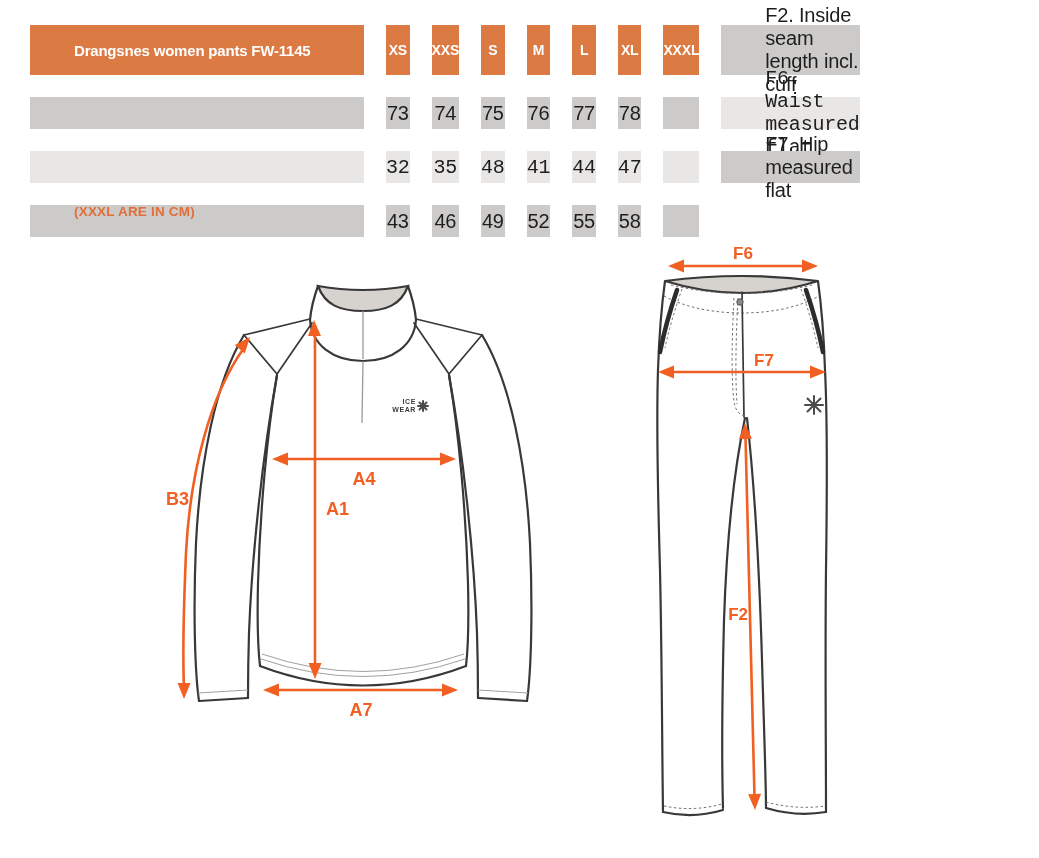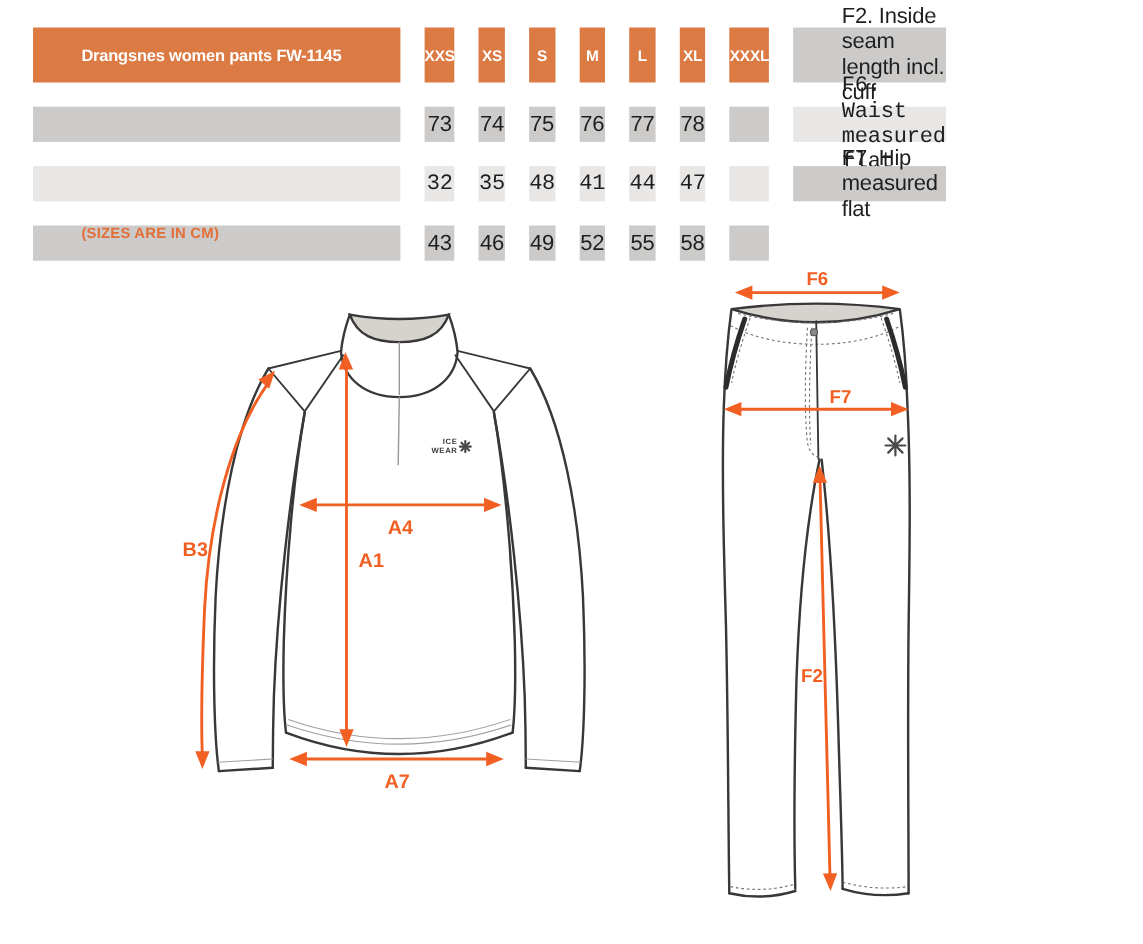--- a/index.html
+++ b/index.html
@@ -43,22 +43,22 @@
   .snow{stroke:#4a4a4a;stroke-width:2;stroke-linecap:round;}
 </style>
 </head>
 <body>
 
 <div class="canvas">
 
   <div class="size-table">
 
     <div class="cell th first">Drangsnes women pants FW-1145</div>
+    <div class="cell th">XS</div>
     <div class="cell th">XXS</div>
-    <div class="cell th">XS</div>
     <div class="cell th">S</div>
     <div class="cell th">M</div>
     <div class="cell th">L</div>
     <div class="cell th">XL</div>
     <div class="cell th">XXXL</div>
 
     <div class="cell row-dark first">F2. Inside seam length incl. cuff</div>
     <div class="cell row-dark"></div>
     <div class="cell row-dark">73</div>
     <div class="cell row-dark">74</div>
@@ -82,21 +82,21 @@
     <div class="cell row-dark"></div>
     <div class="cell row-dark">43</div>
     <div class="cell row-dark">46</div>
     <div class="cell row-dark">49</div>
     <div class="cell row-dark">52</div>
     <div class="cell row-dark">55</div>
     <div class="cell row-dark">58</div>
     <div class="cell row-dark"></div>
   </div>
 
-  <div class="units-note">(SIZES ARE IN CM)</div>
+  <div class="units-note">(XXXL ARE IN CM)</div>
 
   <svg class="diagram sweater" viewBox="0 0 410 470">
 
     <path class="grayfill" d="M158,33 Q203,41 248,33 C241,52 226,58 203,58 C180,58 165,52 158,33 Z"></path>
 
     <path class="outline" d="M158,33 C154,44 151,56 150,67 C152,92 173,108 203,108 C233,108 254,92 256,67 C255,56 252,44 248,33"></path>
     <line class="zip" x1="203" y1="58" x2="203" y2="106"></line>
 
     <line class="zip" x1="203" y1="108" x2="202" y2="170"></line>
 

